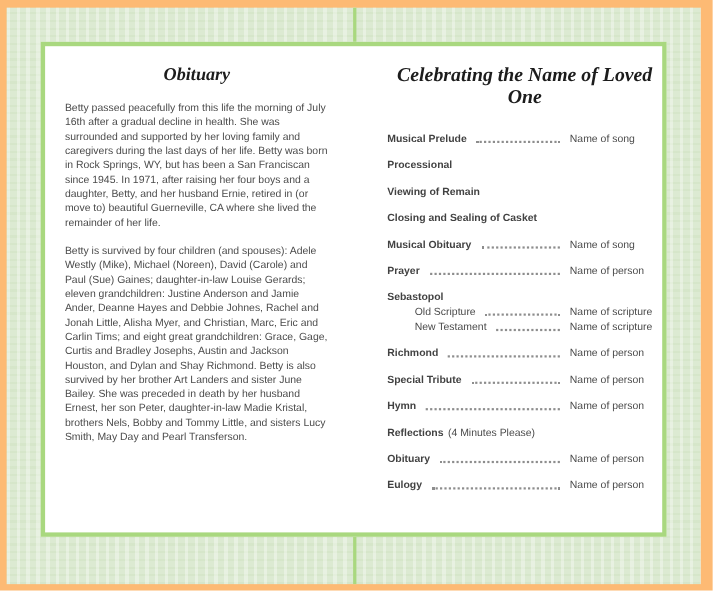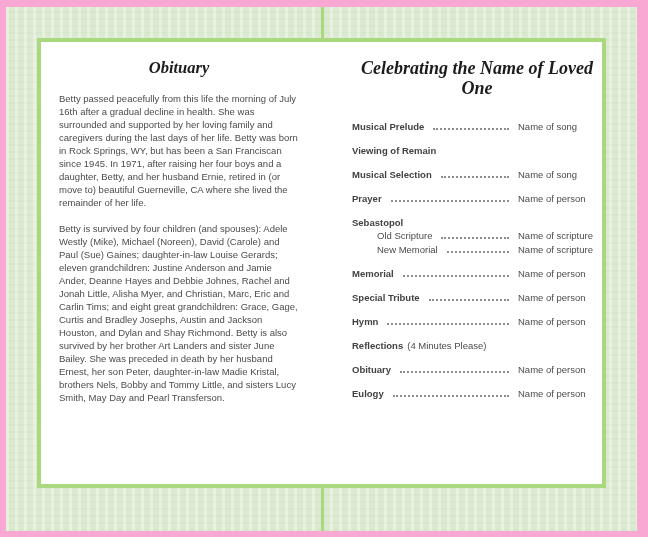--- a/index.html
+++ b/index.html
@@ -1,20 +1,20 @@
 <!DOCTYPE html>
 <html><head>
 <meta charset="utf-8">
 <style>
   * { margin:0; padding:0; box-sizing:border-box; }
   html,body { background:#ffffff; }
   .canvas {
     position:relative;
     width:648px; height:537px;
-    background:#f9a8d4;
+    background:#fdba74;
     font-family:"Liberation Sans", sans-serif;
     overflow:hidden;
   }
   
   .frame {
     position:absolute; left:6px; top:7px; width:631px; height:524px;
     background:
       repeating-linear-gradient(90deg, rgba(255,255,255,0.35) 0 3px, rgba(255,255,255,0) 3px 9px),
       repeating-linear-gradient(0deg, rgba(160,195,130,0.10) 0 2px, rgba(160,195,130,0) 2px 7px),
       #dcead2;
@@ -82,28 +82,34 @@
 
   <div class="page page-right">
     <div class="page-title">Celebrating the Name of Loved One</div>
 
     <div class="svc-row">
       <span class="svc-label">Musical Prelude</span>
       <span class="leader"></span>
       <span class="svc-value">Name of song</span>
     </div>
 
+    <div class="svc-row">
+      <span class="svc-label">Processional</span>
+    </div>
 
     <div class="svc-row">
       <span class="svc-label">Viewing of Remain</span>
     </div>
 
+    <div class="svc-row">
+      <span class="svc-label">Closing and Sealing of Casket</span>
+    </div>
 
     <div class="svc-row">
-      <span class="svc-label">Musical Selection</span>
+      <span class="svc-label">Musical Obituary</span>
       <span class="leader"></span>
       <span class="svc-value">Name of song</span>
     </div>
 
     <div class="svc-row">
       <span class="svc-label">Prayer</span>
       <span class="leader"></span>
       <span class="svc-value">Name of person</span>
     </div>
 
@@ -111,27 +117,27 @@
       <span class="svc-label">Sebastopol</span>
     </div>
 
     <div class="svc-row sub">
       <span class="svc-label">Old Scripture</span>
       <span class="leader"></span>
       <span class="svc-value">Name of scripture</span>
     </div>
 
     <div class="svc-row sub-last">
-      <span class="svc-label">New Memorial</span>
+      <span class="svc-label">New Testament</span>
       <span class="leader"></span>
       <span class="svc-value">Name of scripture</span>
     </div>
 
     <div class="svc-row">
-      <span class="svc-label">Memorial</span>
+      <span class="svc-label">Richmond</span>
       <span class="leader"></span>
       <span class="svc-value">Name of person</span>
     </div>
 
     <div class="svc-row">
       <span class="svc-label">Special Tribute</span>
       <span class="leader"></span>
       <span class="svc-value">Name of person</span>
     </div>
 

